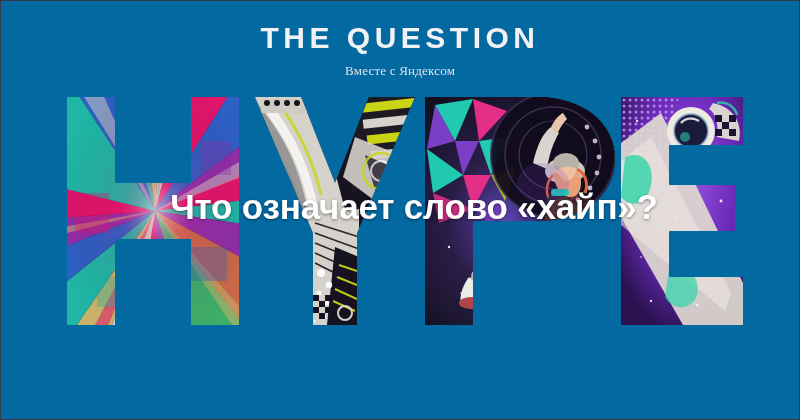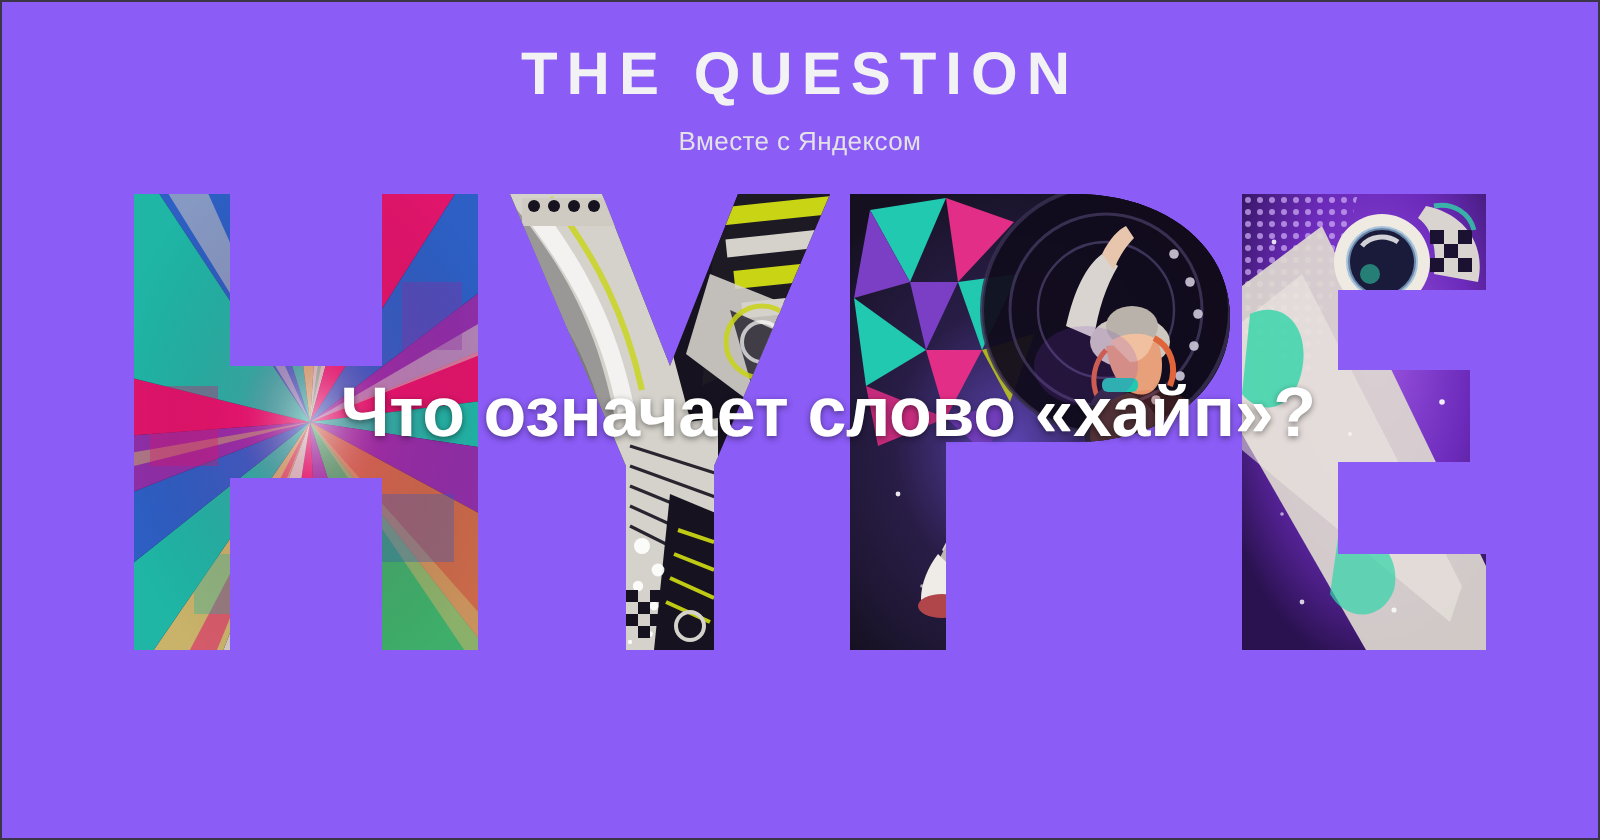--- a/index.html
+++ b/index.html
@@ -3,39 +3,39 @@
 <meta charset="utf-8">
 <style>
   html,body{margin:0;padding:0;}
   body{
     width:800px;height:420px;overflow:hidden;
     background:#191527;
     font-family:"Liberation Sans", sans-serif;
   }
   #poster{
     position:relative;width:800px;height:420px;
-    background:#8b5cf6;
+    background:#0369a1;
     box-sizing:border-box;
     border:1px solid #3a3648;
     overflow:hidden;
   }
 
   
   #brand{
     position:absolute;left:0;right:0;top:22px;
     text-align:center;z-index:40;
   }
   #brand-title{
     font-size:30px;font-weight:bold;color:#f2f2f5;
     letter-spacing:4.5px;line-height:1;
     display:block;
   }
   #brand-sub{
     display:block;margin-top:10px;
-    font-size:13px;color:#e2e2e8;letter-spacing:.2px;font-weight:normal;
+    font-size:13px;color:#e2e2e8;letter-spacing:.2px;font-weight:normal;font-family:Liberation Serif, serif;
   }
 
   
   #wordmark{
     position:absolute;left:0;top:96px;width:800px;height:228px;z-index:10;
   }
   .glyph{position:absolute;top:0;height:228px;}
   .glyph svg{display:block;width:100%;height:100%;}
 
   #glyph-h{left:66px;width:172px;}

